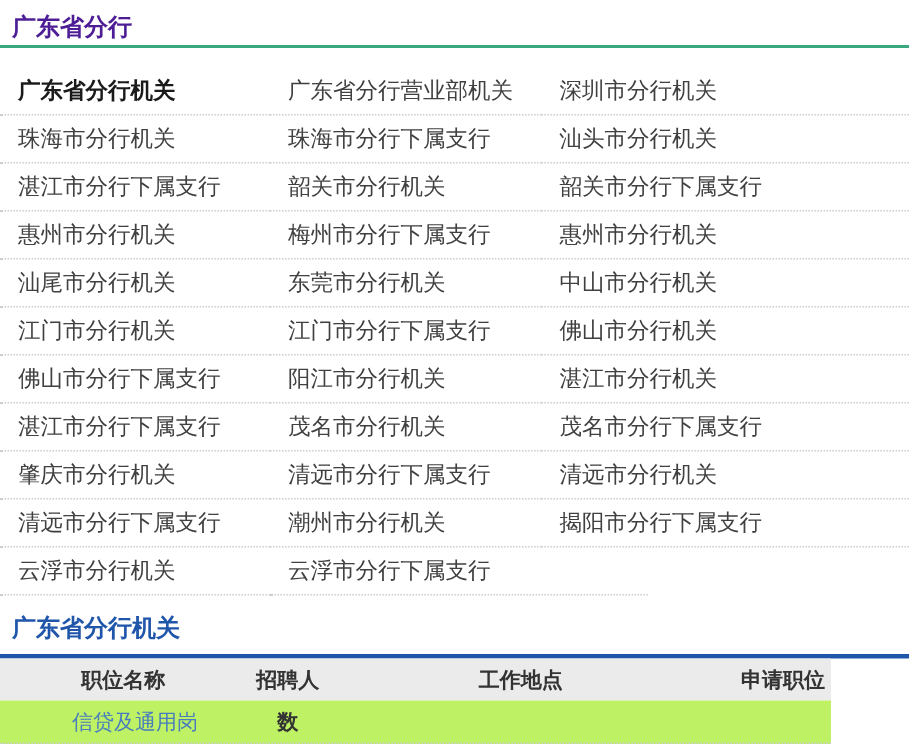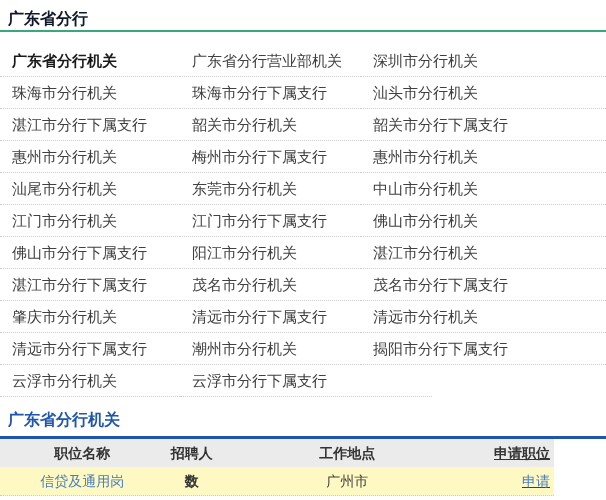--- a/index.html
+++ b/index.html
@@ -3,21 +3,21 @@
 <meta charset="utf-8">
 <style>
   html,body { margin:0; padding:0; background:#fff; }
   body { font-family:"Liberation Sans", sans-serif; }
   .page { position:relative; width:606px; height:500px; background:#fff; overflow:hidden; }
 
   
   .province-title {
     margin:0; padding:8px 0 0 8px;
     font-size:16px; line-height:22px; font-weight:bold;
-    color:#0f172a;
+    color:#4c1d95;
   }
   .green-line { height:2px; background:#3aa87e; margin-top:0; }
 
   .branch-grid { margin-top:13px; }
   .brow { display:flex; }
   .bcell {
     height:32px; line-height:32px;
     padding-left:12px; box-sizing:border-box;
     font-size:15px; color:#404040;
     border-bottom:1px dotted #cccccc;
@@ -33,25 +33,25 @@
   
   .branch-section-title {
     margin:0; padding:12px 0 0 8px;
     font-size:16px; line-height:22px; font-weight:bold;
     color:#2056aa;
   }
   .blue-line { height:3px; background:#2056aa; margin-top:5px; }
 
   .ptable { width:554px; font-size:14px; }
   .phead { display:flex; background:#ebebeb; height:28px; line-height:28px; font-weight:bold; color:#333333; }
-  .prow  { display:flex; height:28px; line-height:28px; color:#404040; border-bottom:1px dotted #cccccc; background:#fef9c3; }
+  .prow  { display:flex; height:28px; line-height:28px; color:#404040; border-bottom:1px dotted #cccccc; background:#bef264;flex-direction:column; }
   .tc1 { width:180px; text-align:center; }
   .tc2 { width:60px;  text-align:center; }
   .tc3 { width:280px; text-align:center; }
-  .tc4 { width:86px;  text-align:right; padding-right:4px; box-sizing:border-box;text-decoration:underline; }
+  .tc4 { width:86px;  text-align:right; padding-right:4px; box-sizing:border-box; }
   .link { color:#4a7dbd; text-decoration:none; cursor:pointer; }
 </style>
 </head>
 <body>
 
 <div class="page">
 
   <h2 class="province-title">广东省分行</h2>
   <div class="green-line"></div>
 

